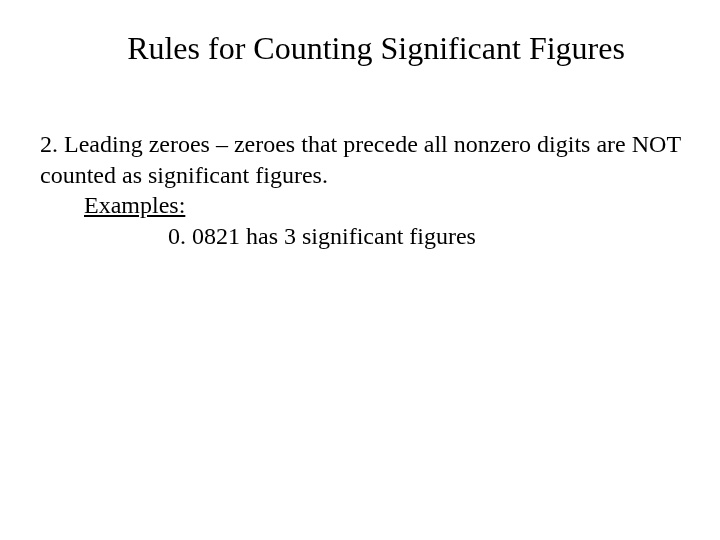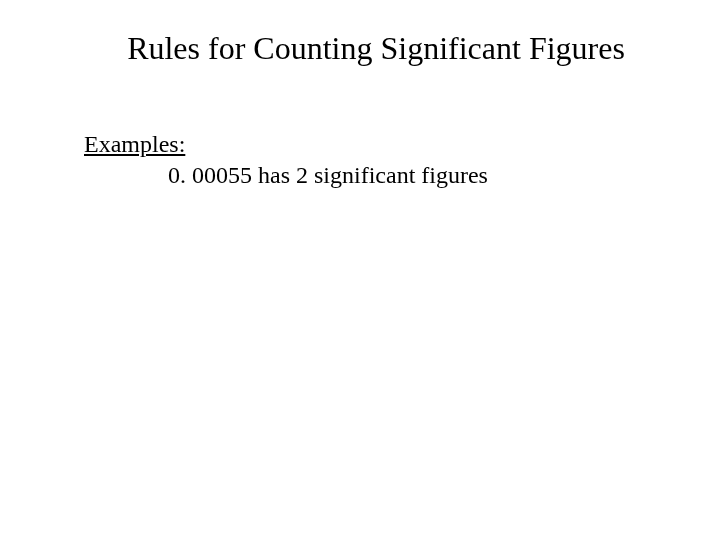--- a/index.html
+++ b/index.html
@@ -39,17 +39,20 @@
       line-height: 1.28;
       margin-left: 132px;
     }
   </style>
 </head>
 <body>
 
 <div class="slide">
   <h1 class="title">Rules for Counting Significant Figures</h1>
 
+  <div class="rule-text">
+    <span>2.  </span><span>Leading zeroes – zeroes that precede all nonzero digits are NOT counted as significant figures.</span>
+  </div>
 
   <div class="examples-label">Examples:</div>
 
-  <div class="example-line">0. 00055 has 2 significant figures</div>
+  <div class="example-line">0. 0821 has 3 significant figures</div>
 </div>
 
 </body></html>

